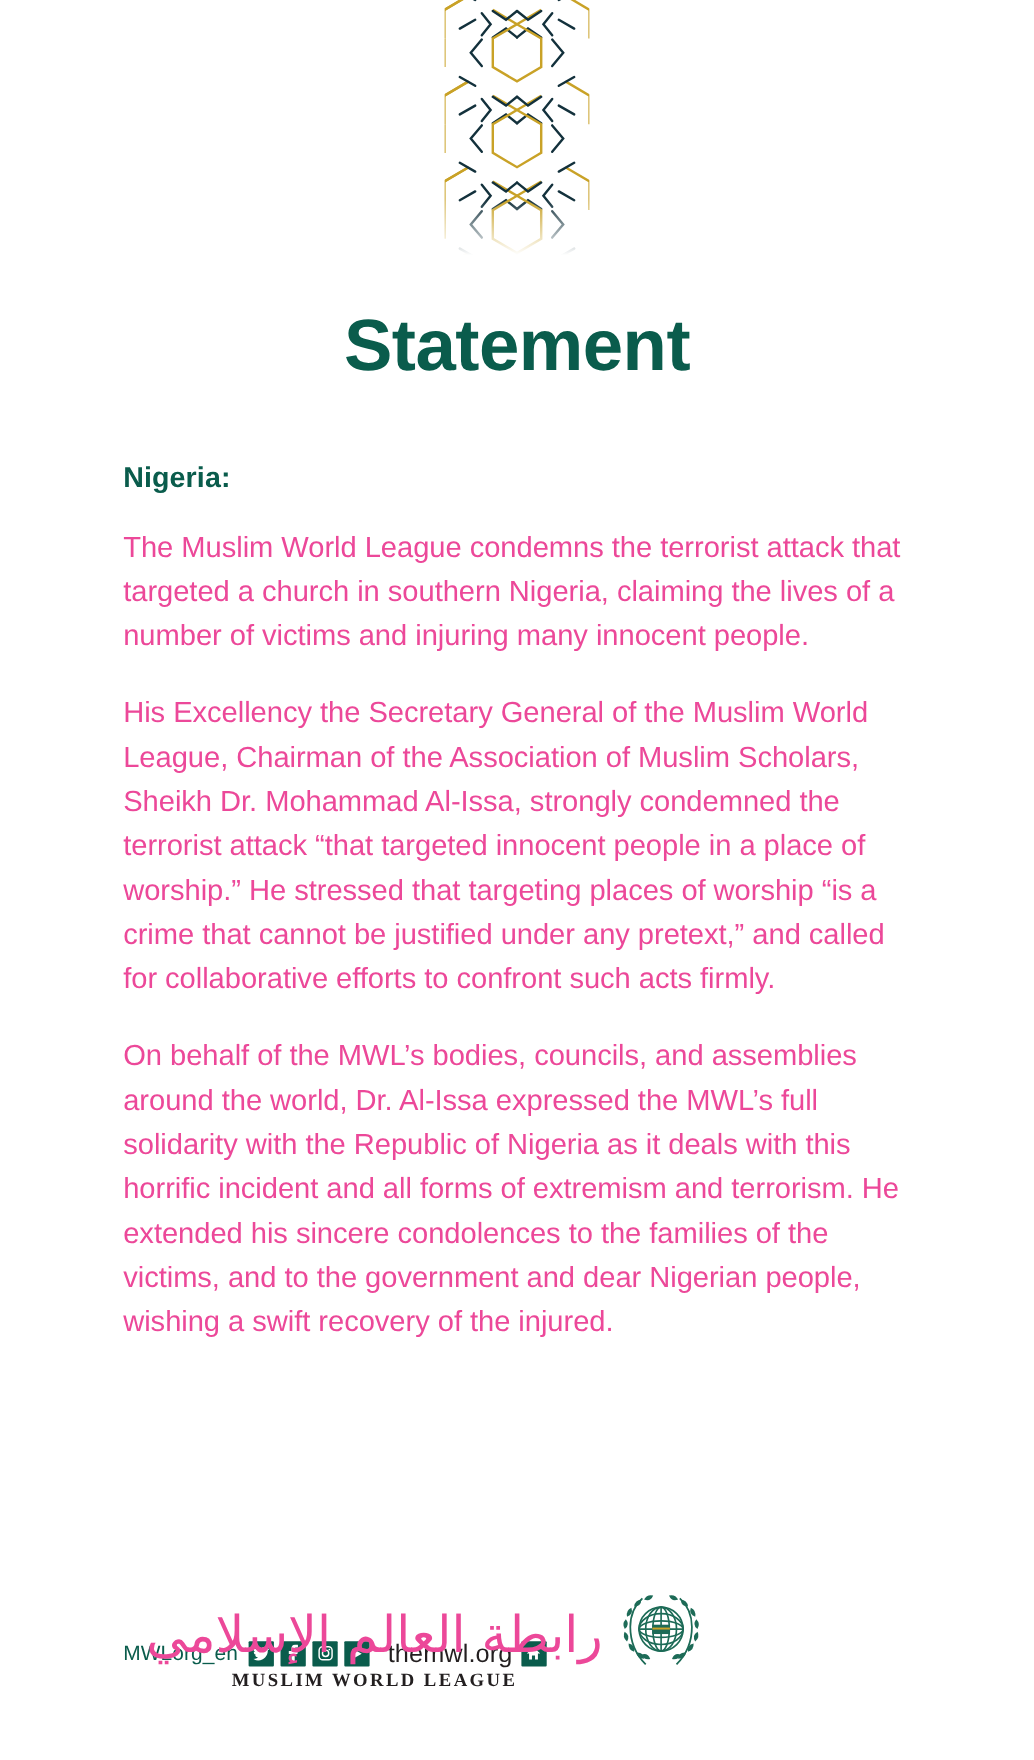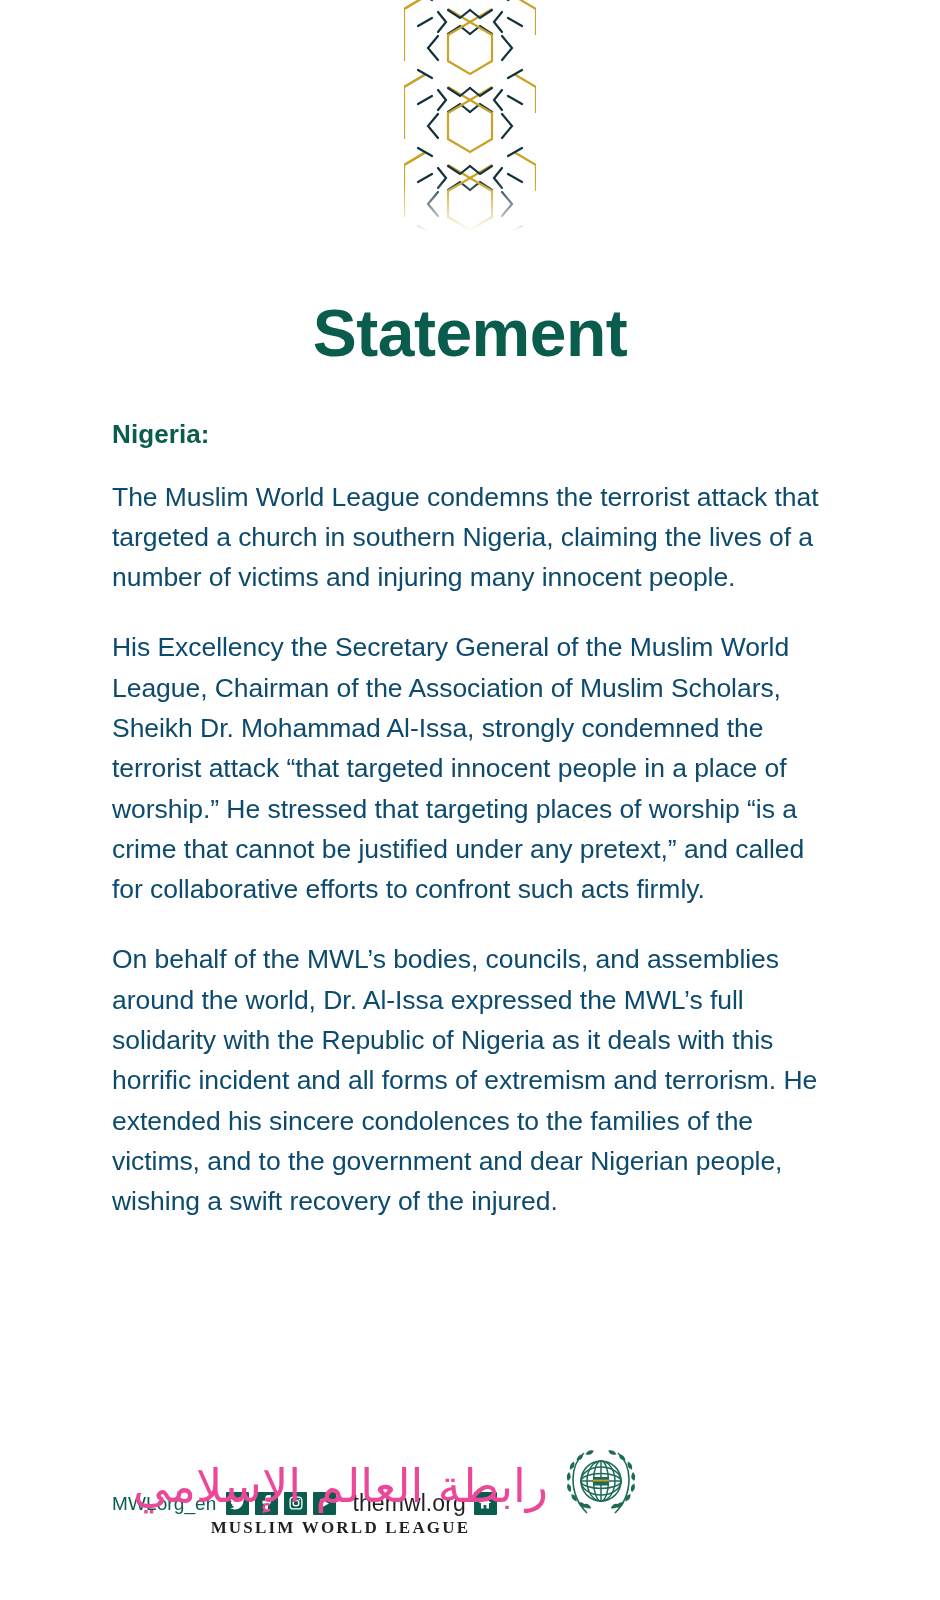--- a/index.html
+++ b/index.html
@@ -30,21 +30,21 @@
   }
   .ornament {
     width: 132px;
     height: 232px;
     display: block;
   }
 
   
   .title-wrap {
     position: absolute;
-    top: 256px;
+    top: 236px;
     left: 0;
     width: 940px;
     text-align: center;
   }
   .title {
     display: inline-block;
     font-size: 66px;
     font-weight: 700;
     letter-spacing: -0.5px;
     line-height: 1;
@@ -63,21 +63,21 @@
     font-size: 26px;
     font-weight: 700;
     color: #0a5c4c;
     line-height: 1.25;
     margin: 0 0 26px 0;
     letter-spacing: 0.1px;
   }
   .para {
     font-size: 26.5px;
     font-weight: 400;
-    color: #0c4a6e;
+    color: #ec4899;
     line-height: 40.3px;
     margin: 0 0 30px 0;
     letter-spacing: -0.05px;
     text-align: left;
   }
   .para:last-child { margin-bottom: 12px; }
 
   
   .footer {
     position: absolute;

